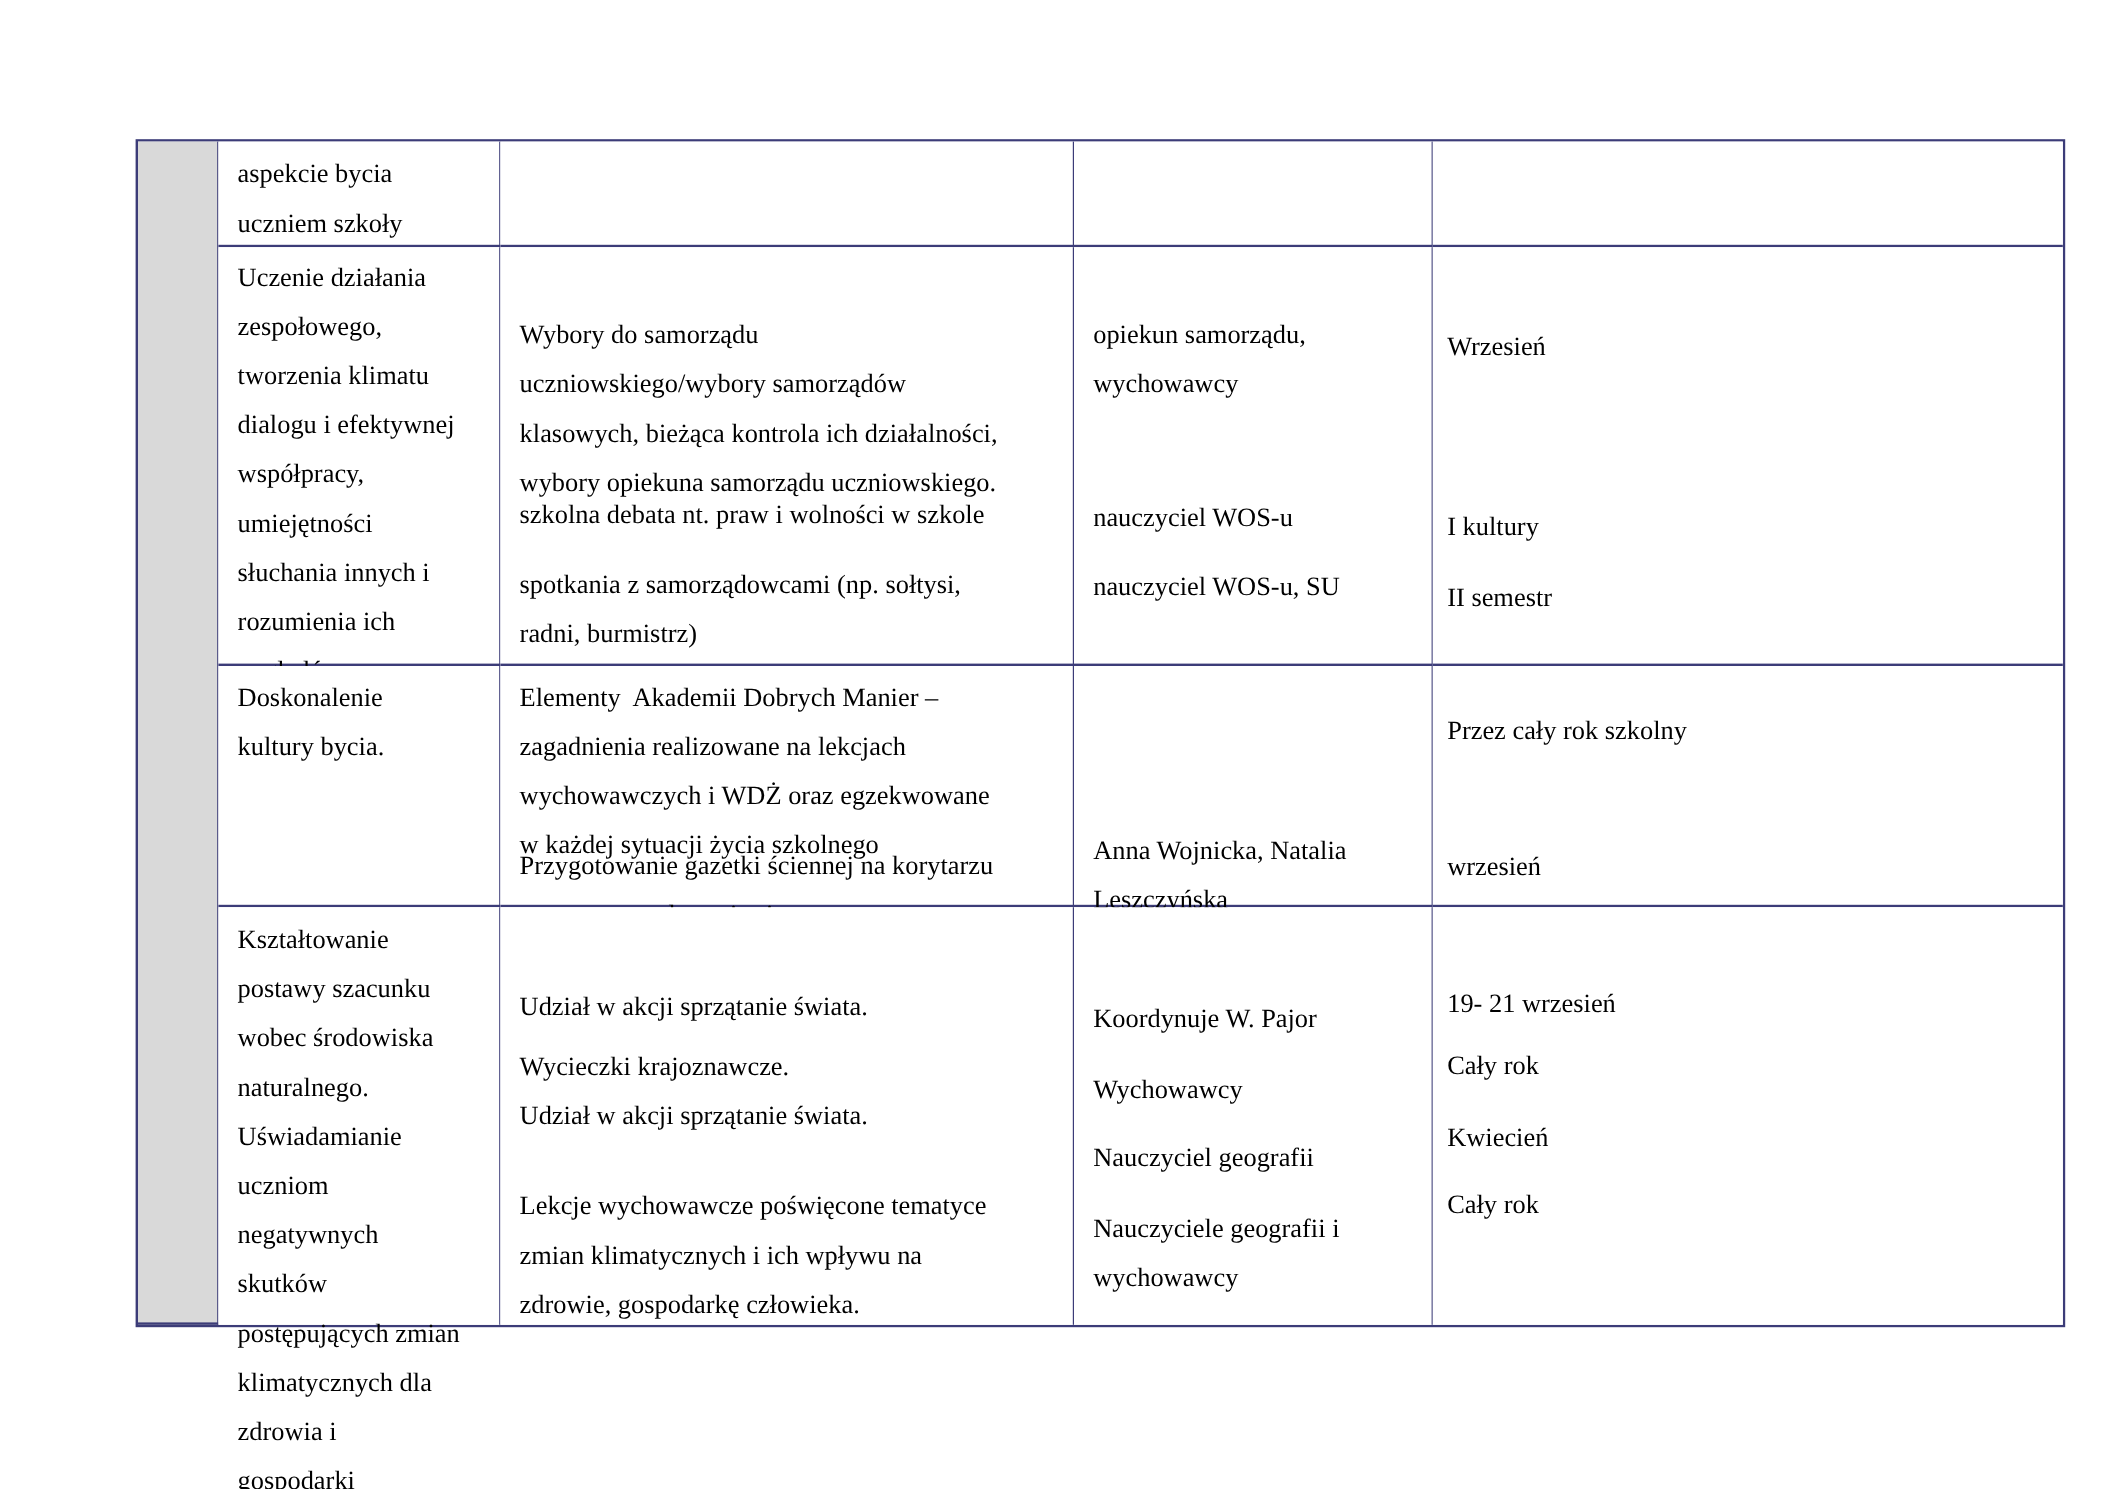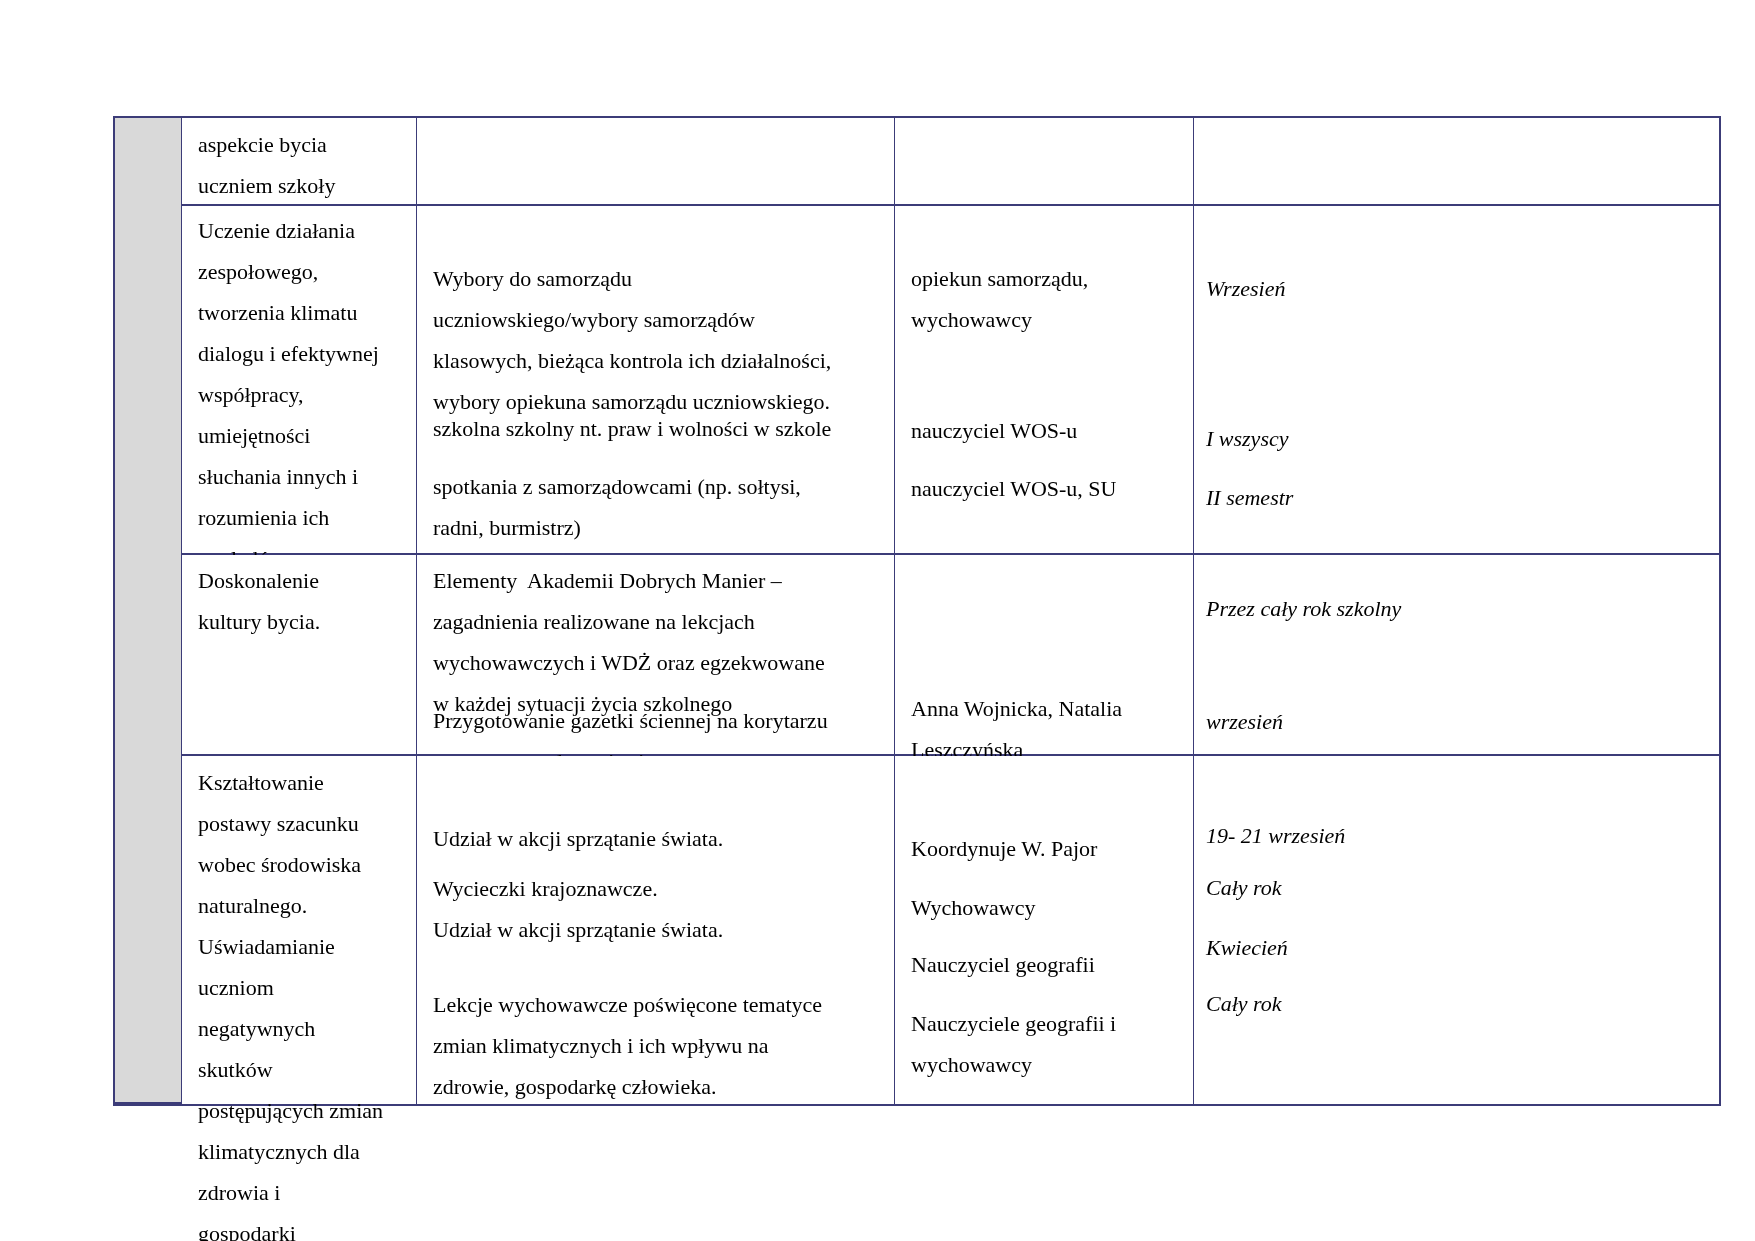--- a/index.html
+++ b/index.html
@@ -26,21 +26,21 @@
   .cell.last-row{border-bottom:none;}
   .label-col{
     grid-column:1;grid-row:1/5;
     background:#d9d9d9;
   }
   .para{
     position:absolute;left:16px;margin:0;
     font-size:22px;line-height:41px;
     white-space:pre;
   }
-  .timing .para{left:12px;font-style:italic;}
+  .timing .para{left:12px;}
 </style>
 </head>
 <body>
 
 <div class="plan-table">
 
   <div class="cell label-col"></div>
 
   <div class="cell" style="grid-column:2;grid-row:1">
     <p class="para" style="top:6px">aspekcie bycia
@@ -62,33 +62,33 @@
 poglądów.
 Uczenie zasad
 samorządności i
 demokracji</p>
   </div>
   <div class="cell" style="grid-column:3;grid-row:2">
     <p class="para" style="top:52px">Wybory do samorządu
 uczniowskiego/wybory samorządów
 klasowych, bieżąca kontrola ich działalności,
 wybory opiekuna samorządu uczniowskiego.</p>
-    <p class="para" style="top:202px">szkolna szkolny nt. praw i wolności w szkole</p>
+    <p class="para" style="top:202px">szkolna debata nt. praw i wolności w szkole</p>
     <p class="para" style="top:260px">spotkania z samorządowcami (np. sołtysi,
 radni, burmistrz)</p>
   </div>
   <div class="cell" style="grid-column:4;grid-row:2">
     <p class="para" style="top:52px">opiekun samorządu,
 wychowawcy</p>
     <p class="para" style="top:204px">nauczyciel WOS-u</p>
     <p class="para" style="top:262px">nauczyciel WOS-u, SU</p>
   </div>
   <div class="cell last-col timing" style="grid-column:5;grid-row:2">
     <p class="para" style="top:62px">Wrzesień</p>
-    <p class="para" style="top:212px">I wszyscy</p>
+    <p class="para" style="top:212px">I kultury</p>
     <p class="para" style="top:271px">II semestr</p>
   </div>
 
   <div class="cell" style="grid-column:2;grid-row:3">
     <p class="para" style="top:5px">Doskonalenie
 kultury bycia.</p>
   </div>
   <div class="cell" style="grid-column:3;grid-row:3">
     <p class="para" style="top:145px">Przygotowanie gazetki ściennej na korytarzu
 na temat zasad savoir vivre</p>

